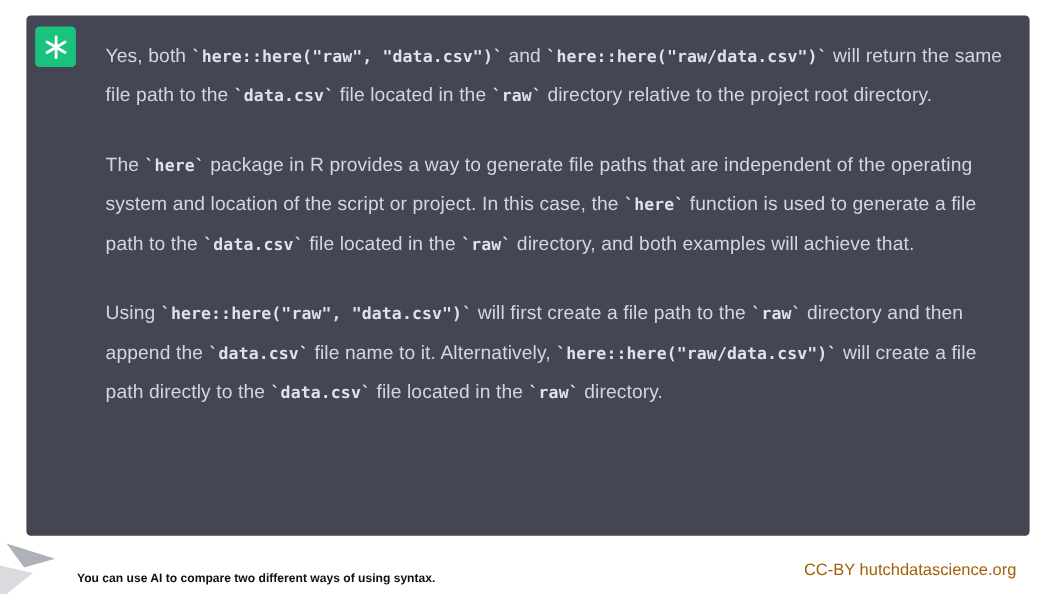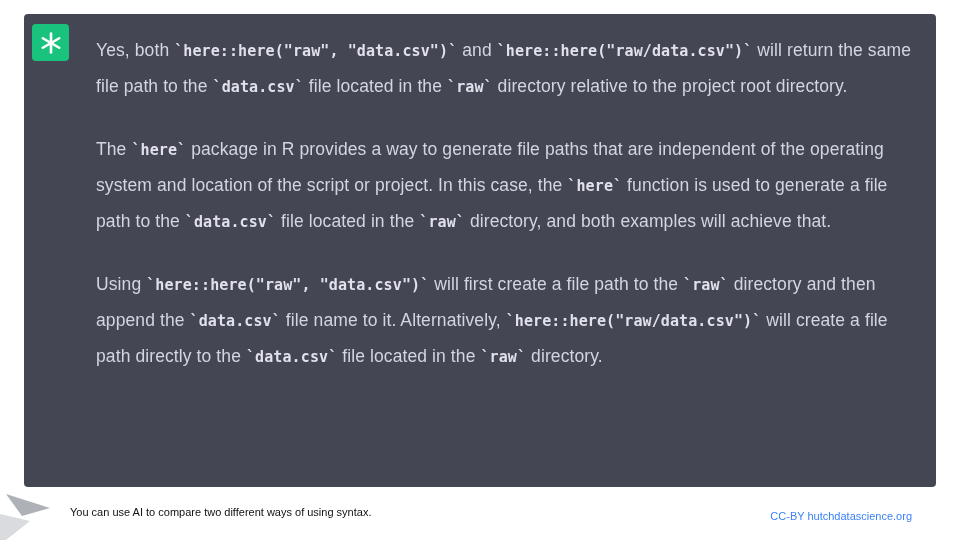--- a/index.html
+++ b/index.html
@@ -42,29 +42,30 @@
   .msg-para:last-child { margin-bottom:0; }
   .inline-code {
     font-family:"DejaVu Sans Mono", "Liberation Mono", monospace;
     font-weight:bold;
     font-size:15px;
     color:#e0e1ea;
     white-space:pre-wrap;
   }
   .footer-caption {
     position:absolute;
-    left:70px; top:506px;
+    left:70px; top:520px;
     font-size:11px;
     color:#111111;
+    font-weight:bold;
   }
   .attribution {
     position:absolute;
-    right:48px; top:510px;
-    font-size:11px;
-    color:#3b82f6;
+    right:36px; top:510px;
+    font-size:15px;
+    color:#a16207;
   }
   .corner-decoration {
     position:absolute;
     left:0; bottom:0;
     width:62px; height:48px;
   }
 </style>
 </head>
 <body>
 

